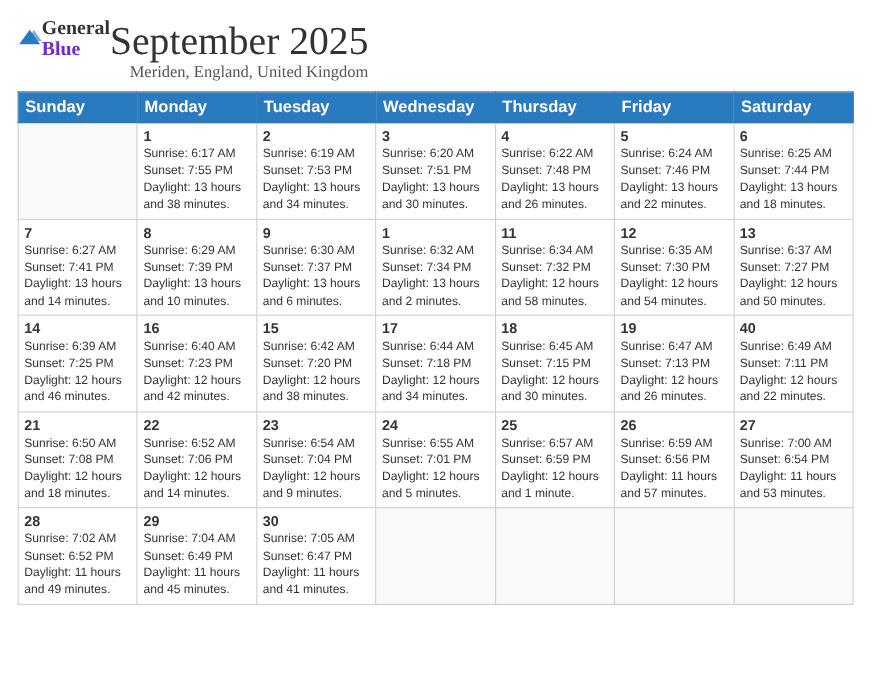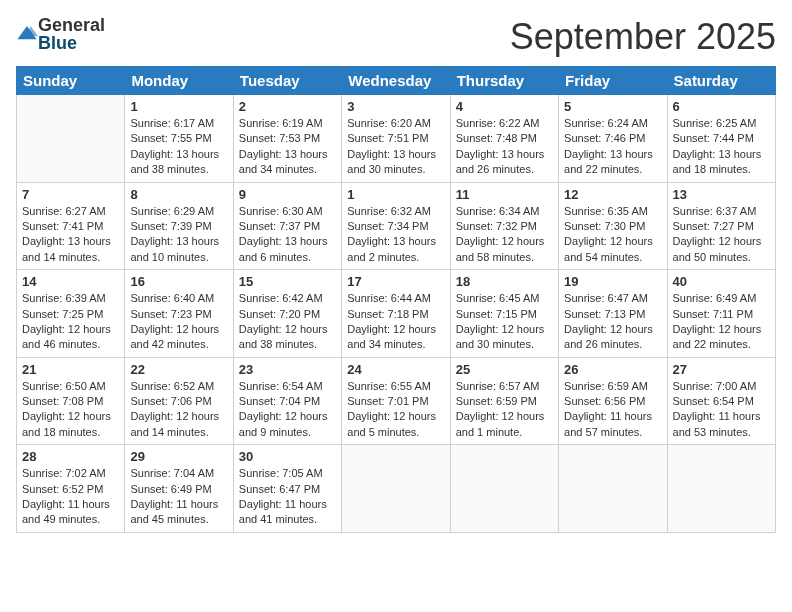--- a/index.html
+++ b/index.html
@@ -5,38 +5,39 @@
     * { box-sizing: border-box; margin: 0; padding: 0; }
     body {
       font-family: Arial, sans-serif;
       background: #fff;
       width: 792px;
       min-height: 612px;
       padding: 16px;
     }
     .header {
       display: flex;
-      justify-content: space-between;
+      justify-content: flex-start;
       align-items: flex-start;
       margin-bottom: 8px;
+      font-family: Liberation Serif, serif;
     }
     .logo {
       display: flex;
       align-items: center;
       gap: 2px;
     }
     .logo-text-general {
       font-size: 18px;
       font-weight: bold;
       color: #333;
     }
     .logo-text-blue {
       font-size: 18px;
       font-weight: bold;
-      color: #0c4a6e;
+      color: #6d28d9;
     }
     .logo-icon {
       width: 22px;
       height: 22px;
     }
     .title-area {
       text-align: right;
     }
     .month-title {
       font-size: 36px;
@@ -100,20 +101,21 @@
           <span class="logo-text-general">General</span>
         </div>
         <div style="line-height:1;">
           <span class="logo-text-blue">Blue</span>
         </div>
       </div>
     </div>
   </div>
   <div class="title-area">
     <div class="month-title">September 2025</div>
+    <div class="location">Meriden, England, United Kingdom</div>
   </div>
 </div>
 
 <table>
   <thead>
     <tr>
 
     <th>Sunday</th>
         <th>Monday</th>
         <th>Tuesday</th>

